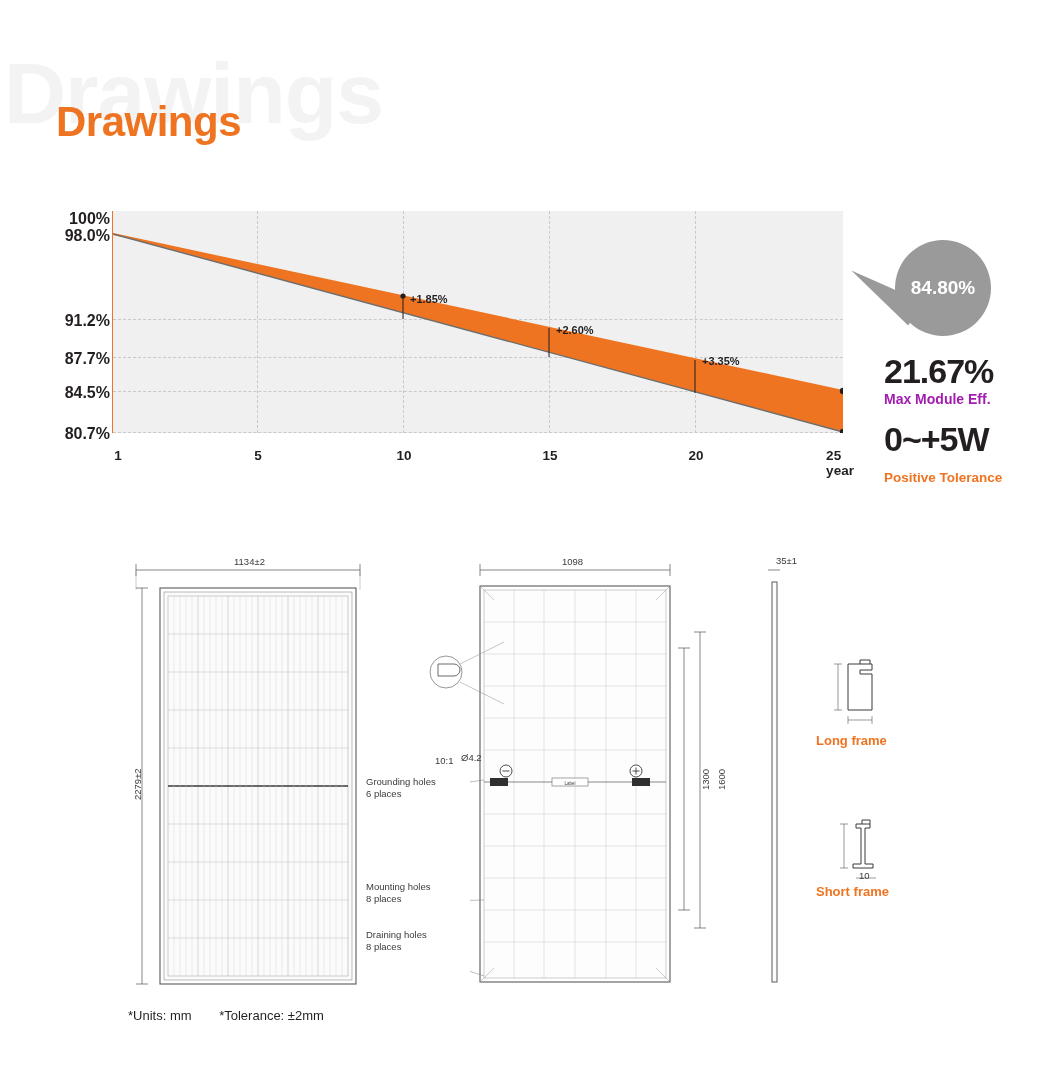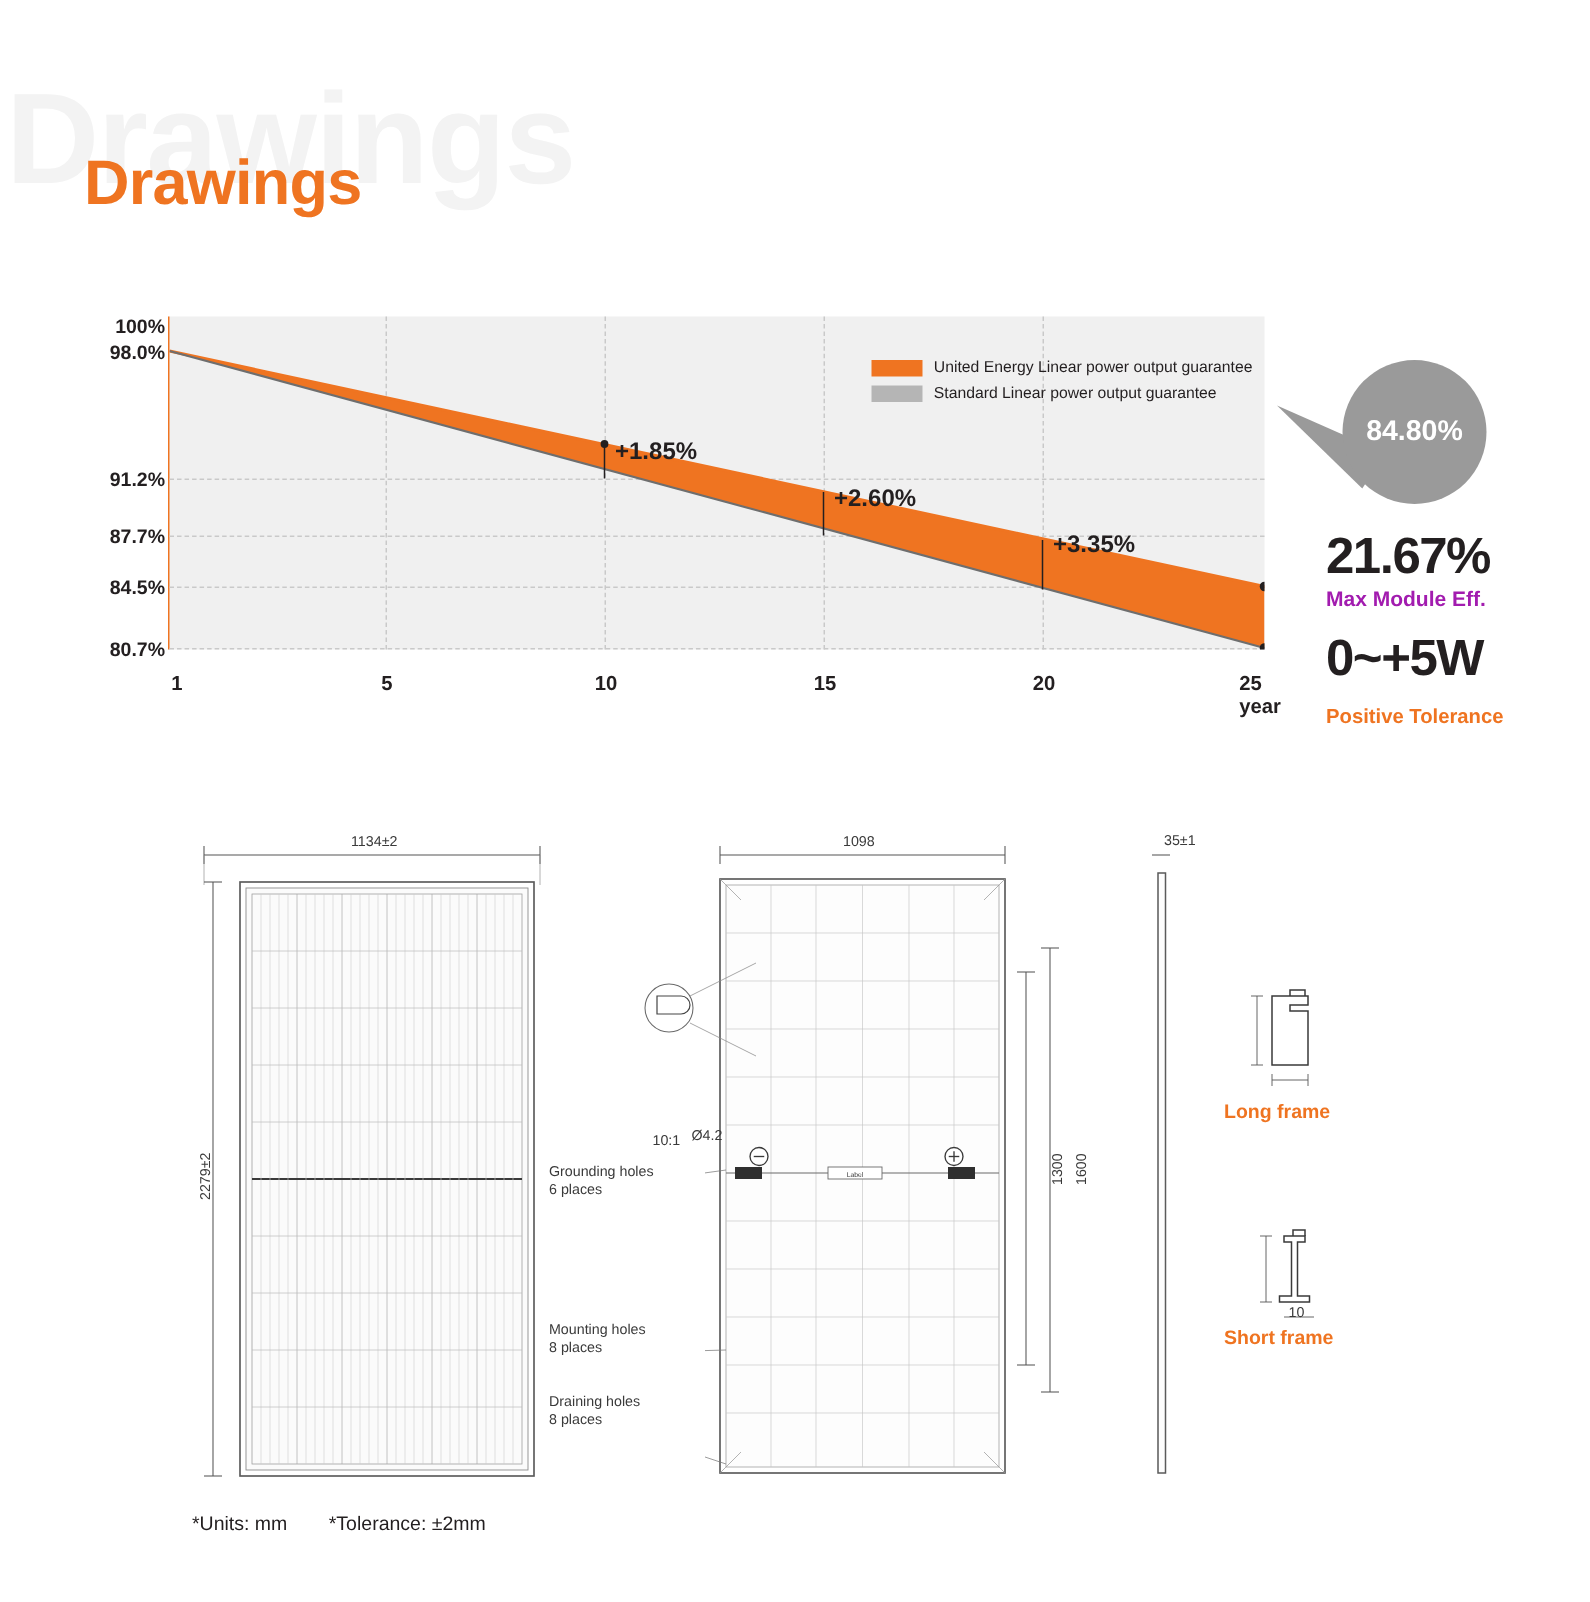--- a/index.html
+++ b/index.html
@@ -29,30 +29,30 @@
   .chart-wrap{position:absolute;left:40px;top:205px;width:820px;height:310px;}
   .plot{
     position:absolute;left:72px;top:6px;width:730px;height:222px;
     background:#f0f0f0;
     border-left:1.5px solid #ef7421;
   }
   .plot .vgrid{position:absolute;top:0;bottom:0;width:1px;border-left:1px dashed #c9c9c9;}
   .plot .hgrid{position:absolute;left:0;right:0;height:1px;border-top:1px dashed #c9c9c9;}
   .y-label{
     position:absolute;right:0;width:70px;text-align:right;
-    font-size:13px;font-weight:bold;color:#231f20;
+    font-size:16px;font-weight:bold;color:#231f20;
     transform:translateY(-7px);
   }
   .x-label{
     position:absolute;font-size:13.5px;font-weight:bold;color:#231f20;
     transform:translateX(-50%);
   }
   .band-svg{position:absolute;left:0;top:0;}
   .ann{
-    position:absolute;font-size:16px;font-weight:bold;color:#231f20;
+    position:absolute;font-size:11px;font-weight:bold;color:#231f20;
     white-space:nowrap;
   }
   .legend{
     position:absolute;right:8px;top:28px;
     font-size:10.5px;color:#231f20;
   }
   .legend-row{display:flex;align-items:center;margin-bottom:5px;}
   .legend-sw{width:34px;height:11px;margin-right:8px;}
 
   
@@ -119,30 +119,20 @@
 
       <line x1="290" y1="85" x2="290" y2="108" stroke="#231f20" stroke-width="1"></line>
       <line x1="436" y1="117" x2="436" y2="146" stroke="#231f20" stroke-width="1"></line>
       <line x1="582" y1="149" x2="582" y2="182" stroke="#231f20" stroke-width="1"></line>
     </svg>
 
     <div class="ann" style="left:297px;top:82px;">+1.85%</div>
     <div class="ann" style="left:443px;top:113px;">+2.60%</div>
     <div class="ann" style="left:589px;top:144px;text-align:right;">+3.35%</div>
 
-    <div class="legend">
-      <div class="legend-row">
-        <span class="legend-sw" style="background:#ef7421;"></span>
-        <span>United Energy  Linear power output guarantee</span>
-      </div>
-      <div class="legend-row">
-        <span class="legend-sw" style="background:#b5b5b5;"></span>
-        <span>Standard Linear power output guarantee</span>
-      </div>
-    </div>
   </div>
 
   <div class="y-label" style="left:0;top:12px;">100%</div>
   <div class="y-label" style="left:0;top:29px;">98.0%</div>
   <div class="y-label" style="left:0;top:114px;">91.2%</div>
   <div class="y-label" style="left:0;top:152px;">87.7%</div>
   <div class="y-label" style="left:0;top:186px;">84.5%</div>
   <div class="y-label" style="left:0;top:227px;">80.7%</div>
 
   <div class="x-label" style="left:78px;top:243px;">1</div>

